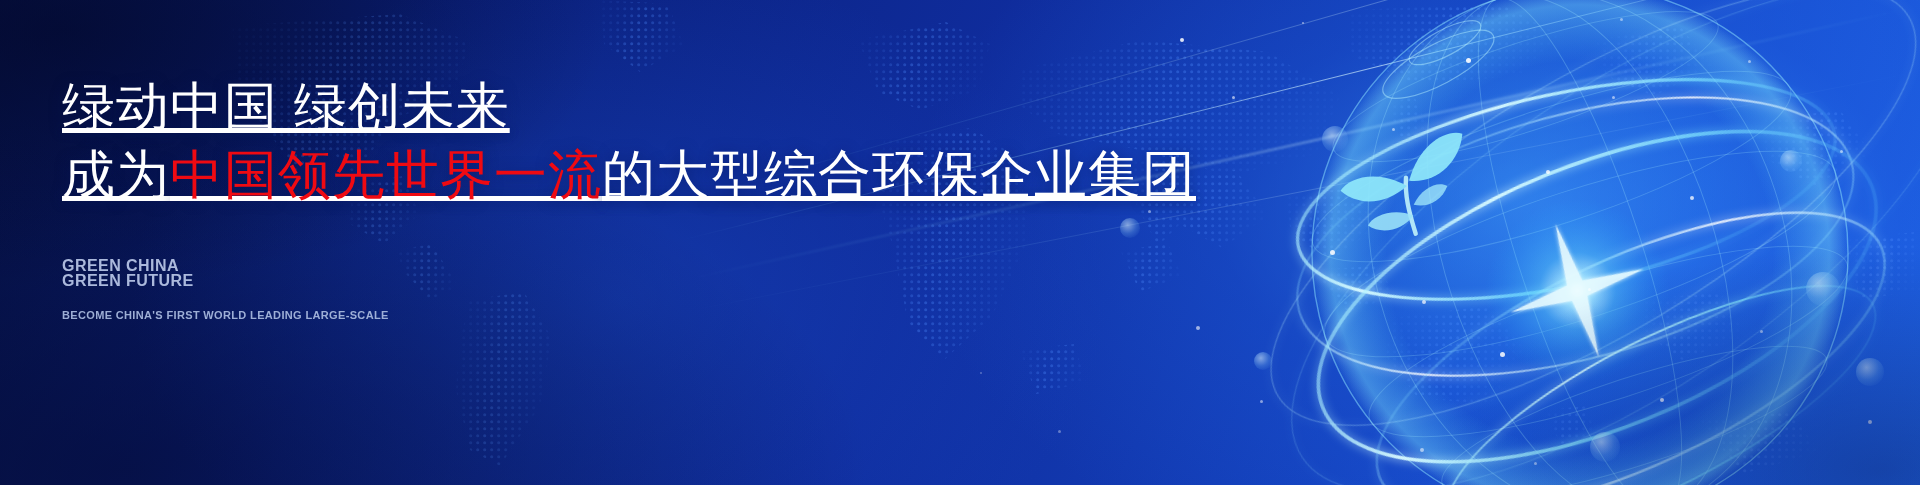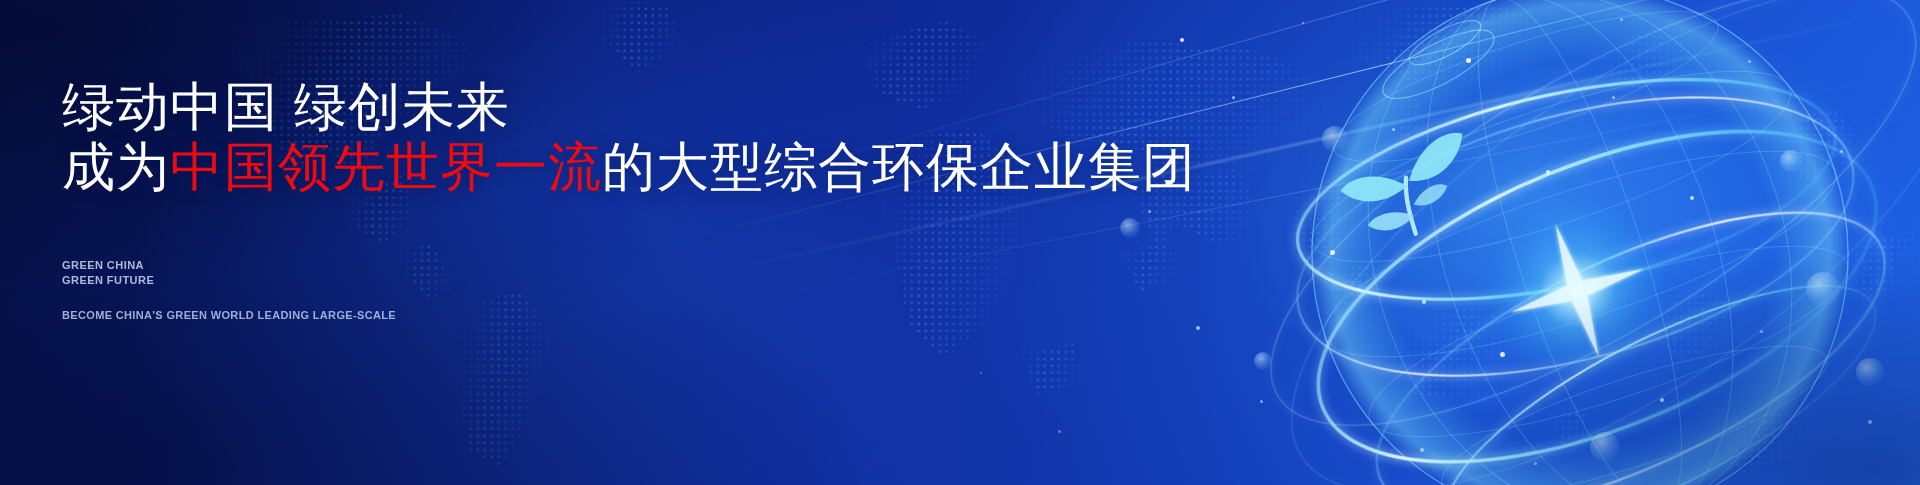--- a/index.html
+++ b/index.html
@@ -79,28 +79,28 @@
   .headline{
     position:absolute; left:0; top:78px;
     color:#ffffff;
     font-size:53px;
     line-height:58px;
     font-weight:300;
     letter-spacing:1px;
     white-space:nowrap;
     text-shadow:0 2px 14px rgba(0,20,90,0.55);
   }
-  .headline .ln{ display:block; }
-  .headline .ln2{ margin-top:2px; }
+  .headline .ln{ display:block;text-decoration:underline; }
+  .headline .ln2{ margin-top:10px; }
   .hl-red{ color:#ef0a12; font-weight:500; }
 
   .sub-en{
     position:absolute; left:0; top:258px;
     color:#b9c7e8;
-    font-size:11px;
+    font-size:16px;
     line-height:15px;
     font-weight:700;
     letter-spacing:0.45px;
     opacity:.92;
   }
   .sub-en span{ display:block; }
 
   .tagline-en{
     position:absolute; left:0; top:308px;
     color:#aebfe3;
@@ -327,17 +327,17 @@
       <span class="ln ln1">绿动中国 绿创未来</span>
       <span class="ln ln2"><span>成为</span><span class="hl-red">中国领先世界一流</span><span>的大型综合环保企业集团</span></span>
     </div>
 
     <div class="sub-en">
       <span>GREEN CHINA</span>
       <span>GREEN FUTURE</span>
     </div>
 
     <div class="tagline-en">
-      <span>BECOME CHINA'S GREEN WORLD LEADING LARGE-SCALE</span>
+      <span>BECOME CHINA'S FIRST WORLD LEADING LARGE-SCALE</span>
     </div>
 
   </div>
 </div>
 
 </body></html>

